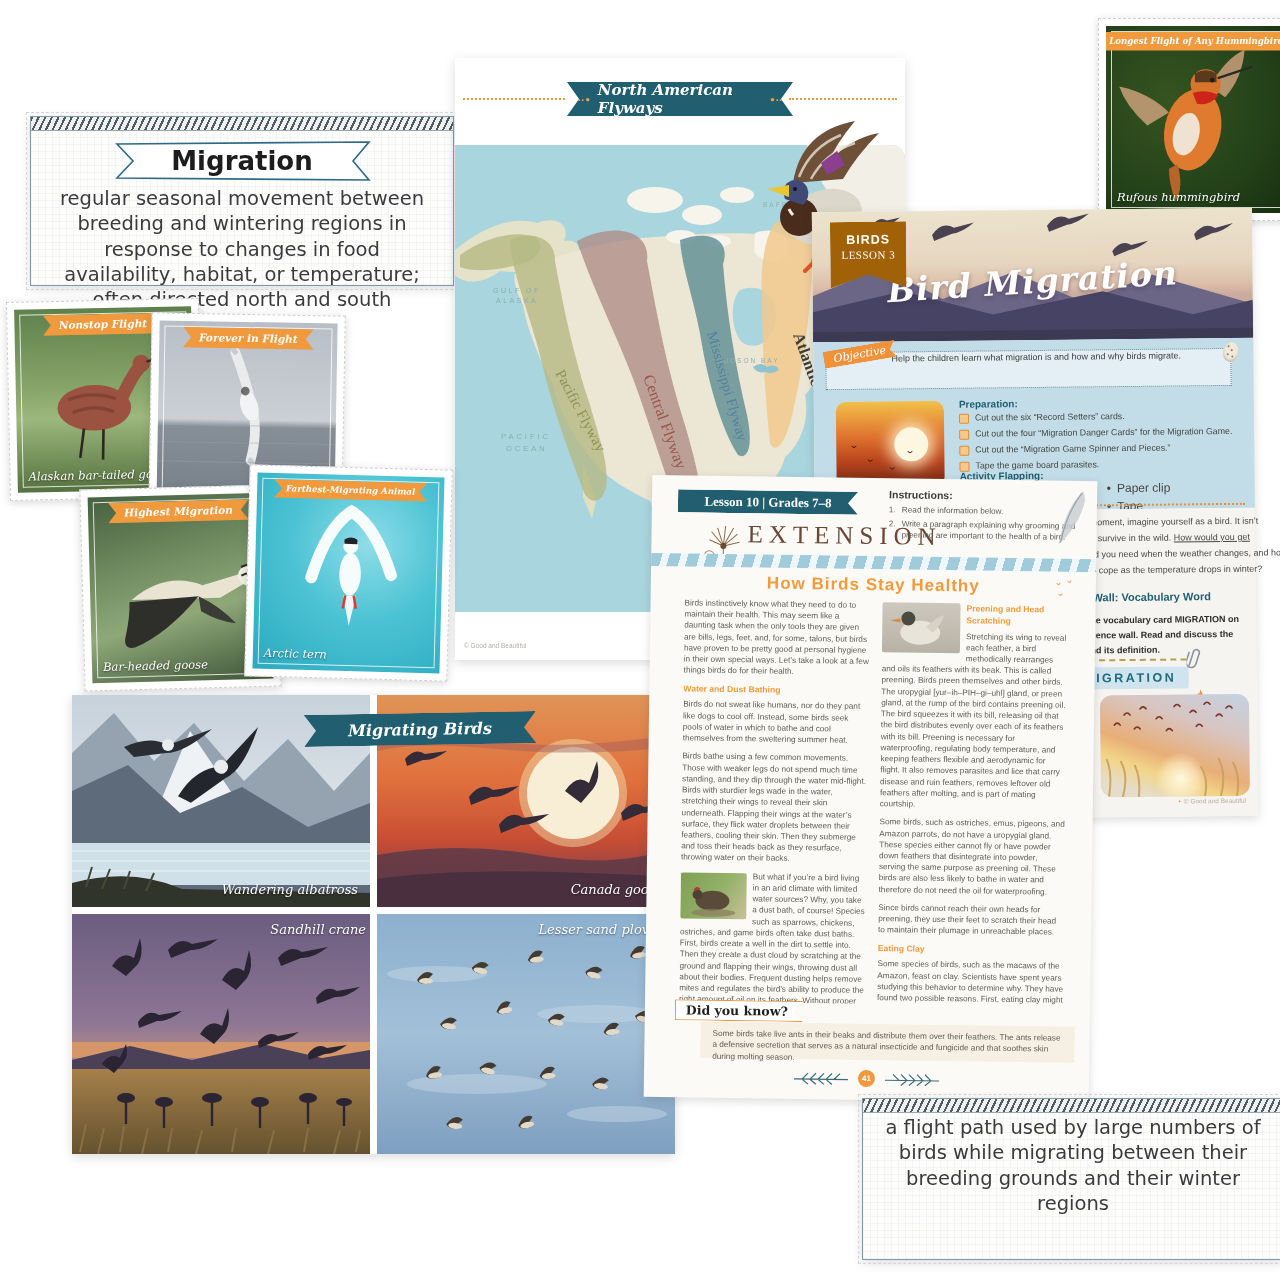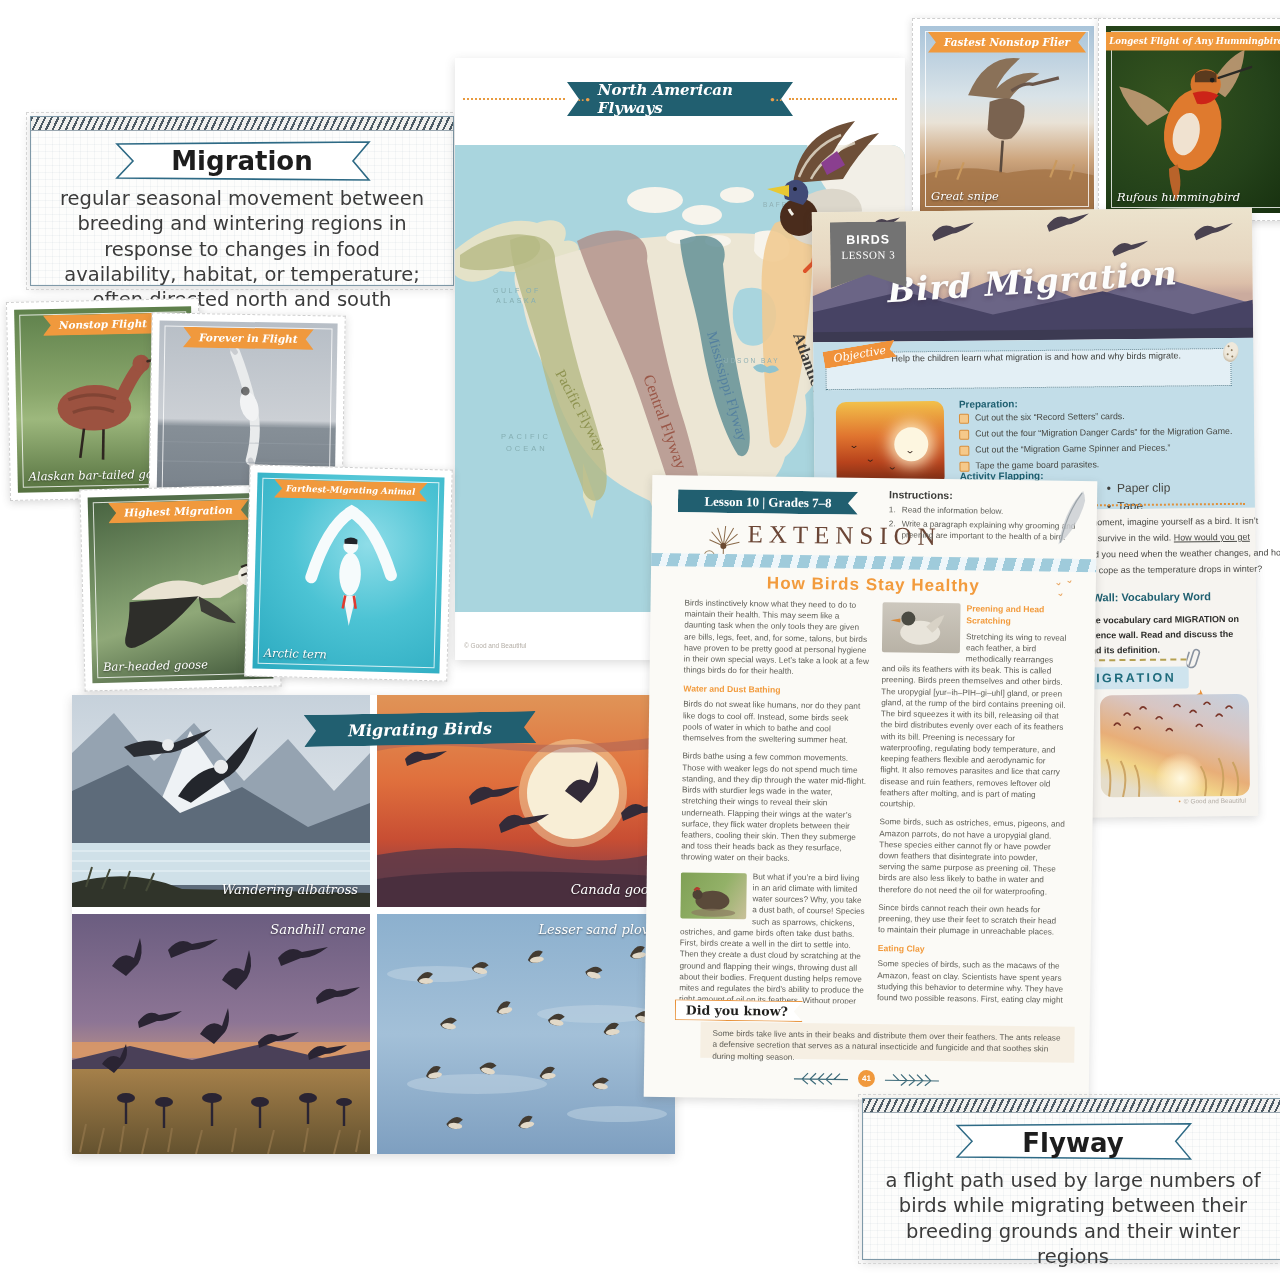--- a/index.html
+++ b/index.html
@@ -50,21 +50,21 @@
   #map-credit,#lesson-credit{position:absolute;font-size:6.5px;color:#b4aea6;}
   #map-credit{left:9px;bottom:11px;}
   #mallard{position:absolute;right:-2px;top:55px;width:148px;height:180px;z-index:3;}
   
   #lesson-sheet{left:815px;top:210px;width:440px;height:608px;transform:rotate(-.6deg);z-index:7;background:#f6f4f0;}
   #lesson-header{position:absolute;left:0;top:0;width:440px;height:130px;overflow:hidden;
     background:linear-gradient(180deg,#ece3cd 0%,#e6d6c0 40%,#dcbfa9 58%,#cbab9e 66%);}
   #lesson-title{position:absolute;left:0;right:0;top:52px;text-align:center;
     font-family:"DejaVu Serif",serif;font-style:italic;font-weight:bold;font-size:33px;color:#fdfdfc;
     transform:rotate(-3deg);text-shadow:0 2px 4px rgba(60,45,70,.45);letter-spacing:1px;}
-  #lesson-badge{position:absolute;left:18px;top:10px;width:76px;height:66px;background:#737373;color:#fff;
+  #lesson-badge{position:absolute;left:18px;top:10px;width:76px;height:66px;background:#a16207;color:#fff;
     text-align:center;clip-path:polygon(0 0,100% 0,100% 100%,50% 80%,0 100%);z-index:2;box-shadow:0 1px 3px rgba(0,0,0,.3);}
   #lesson-badge .b1{font-weight:bold;font-size:12.5px;letter-spacing:1px;margin-top:11px;}
   #lesson-badge .b2{font-family:"Liberation Serif",serif;font-size:11px;letter-spacing:.5px;margin-top:2px;}
   #lesson-panel{position:absolute;left:0;top:130px;width:440px;height:170px;background:#c2dde8;}
   #objective-ribbon{position:absolute;left:10px;top:4px;background:#f0923a;color:#fff;
     font-family:"DejaVu Serif",serif;font-style:italic;font-size:11px;padding:2px 10px;
     transform:rotate(-9deg);clip-path:polygon(0 0,100% 0,calc(100% - 6px) 50%,100% 100%,0 100%);z-index:2;}
   #objective-box{position:absolute;left:12px;top:10px;width:404px;height:36px;border:1.5px dotted #57808f;
     background:rgba(236,244,248,.78);}
   #objective-text{position:absolute;left:78px;top:12px;font-size:9px;color:#3f3f3c;}
@@ -222,35 +222,20 @@
         <path d="M82 60 Q88 56 94 60 L94 64 L82 64 Z" fill="#20242a"></path>
         <line x1="84" y1="112" x2="82" y2="124" stroke="#e03b30" stroke-width="2.4"></line>
         <line x1="92" y1="112" x2="94" y2="124" stroke="#e03b30" stroke-width="2.4"></line>
       </svg>
       <div class="inner-frame"></div>
       <div class="record-ribbon small">Farthest-Migrating Animal</div>
       <div class="species">Arctic tern</div>
     </div>
   </div>
 
-  <div class="record-card" style="left:912px;top:18px;width:174px;height:186px;z-index:6;">
-    <div class="record-photo bg-snipe">
-      <svg viewBox="0 0 160 172">
-        <path d="M44 64 Q60 26 92 30 Q76 44 70 58 Q88 40 110 44 Q92 54 82 68 Z" fill="#8a7158"></path>
-        <path d="M64 70 Q86 62 96 74 Q98 92 84 104 Q70 108 62 96 Z" fill="#7a6350"></path>
-        <path d="M84 60 Q96 52 104 54 L128 48" stroke="#6a564a" stroke-width="3" fill="none"></path>
-        <line x1="76" y1="106" x2="74" y2="136" stroke="#5a4a3e" stroke-width="2.4"></line>
-        <path d="M0 138 Q40 126 80 136 Q120 128 160 138 L160 172 L0 172 Z" fill="#a67648" opacity=".85"></path>
-        <path d="M14 140 L18 124 M34 142 L40 126 M120 140 L126 124 M138 142 L142 128" stroke="#c9995e" stroke-width="2"></path>
-      </svg>
-      <div class="inner-frame"></div>
-      <div class="record-ribbon">Fastest Nonstop Flier</div>
-      <div class="species">Great snipe</div>
-    </div>
-  </div>
 
   <div class="record-card" style="left:1098px;top:18px;width:181px;height:187px;z-index:6;">
     <div class="record-photo bg-humm">
       <svg viewBox="0 0 167 173">
         <path d="M38 92 Q18 74 12 56 Q40 62 58 80 Z" fill="#caa07a" opacity=".85"></path>
         <path d="M96 56 Q110 30 128 22 Q126 48 110 66 Z" fill="#caa07a" opacity=".85"></path>
         <ellipse cx="80" cy="96" rx="26" ry="38" fill="#df7a2e" transform="rotate(12 80 96)"></ellipse>
         <circle cx="92" cy="54" r="14" fill="#d8752c"></circle>
         <path d="M82 44 Q92 38 102 44 L102 52 L82 52 Z" fill="#5a3a1e"></path>
         <path d="M80 62 Q92 58 104 64 Q96 74 84 72 Z" fill="#cc2418"></path>
@@ -696,22 +681,16 @@
             </g>
         </g>
       </svg>
       <div class="quad-label" style="right:12px;top:8px;">Lesser sand plover</div>
     </div>
     <div class="teal-ribbon" id="poster-ribbon">Migrating Birds</div>
   </div>
 
   <div class="paper vocab-card" style="left:862px;top:1098px;width:420px;height:160px;z-index:9;">
     <div class="hatch"></div>
-    <div class="vocab-ribbon" style="width:250px;">
-      <svg viewBox="0 0 270 46">
-        <path d="M10 6 L262 4 L246 23 L262 42 L10 40 L26 23 Z" fill="#ffffff" stroke="#2e6a85" stroke-width="1.6"></path>
-      </svg>
-      <div class="vocab-title">Flyway</div>
-    </div>
     <div class="vocab-def">a flight path used by large numbers of birds while migrating between their breeding grounds and their winter regions</div>
   </div>
 
 </div>
 
 </body></html>

